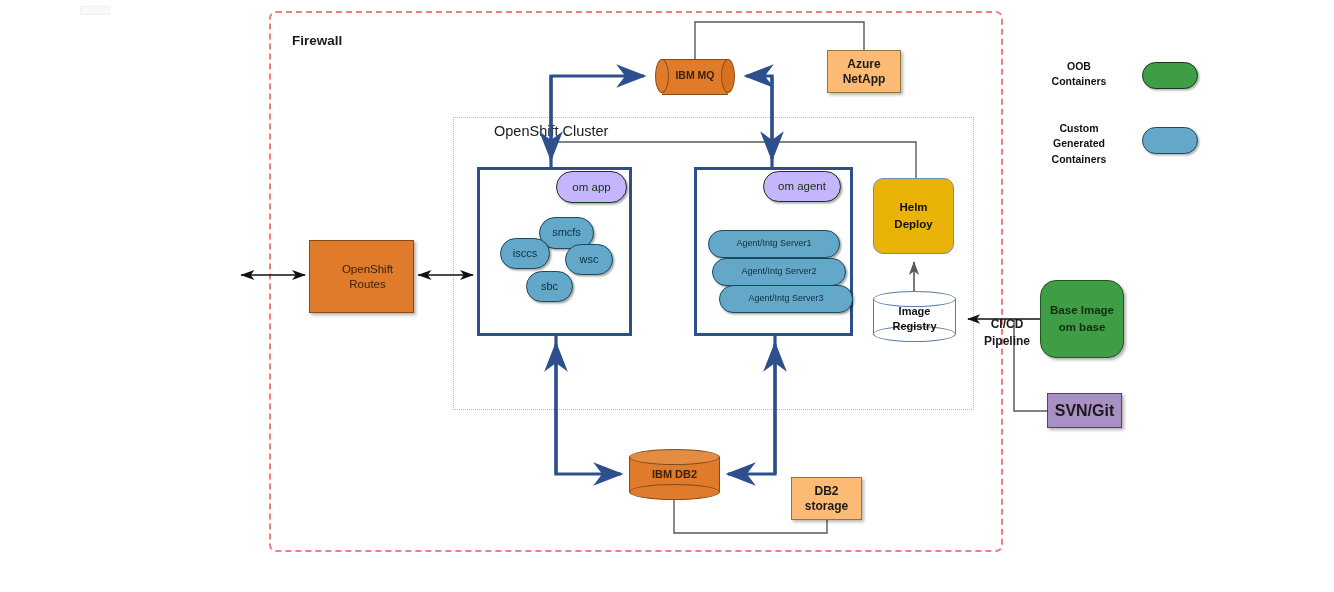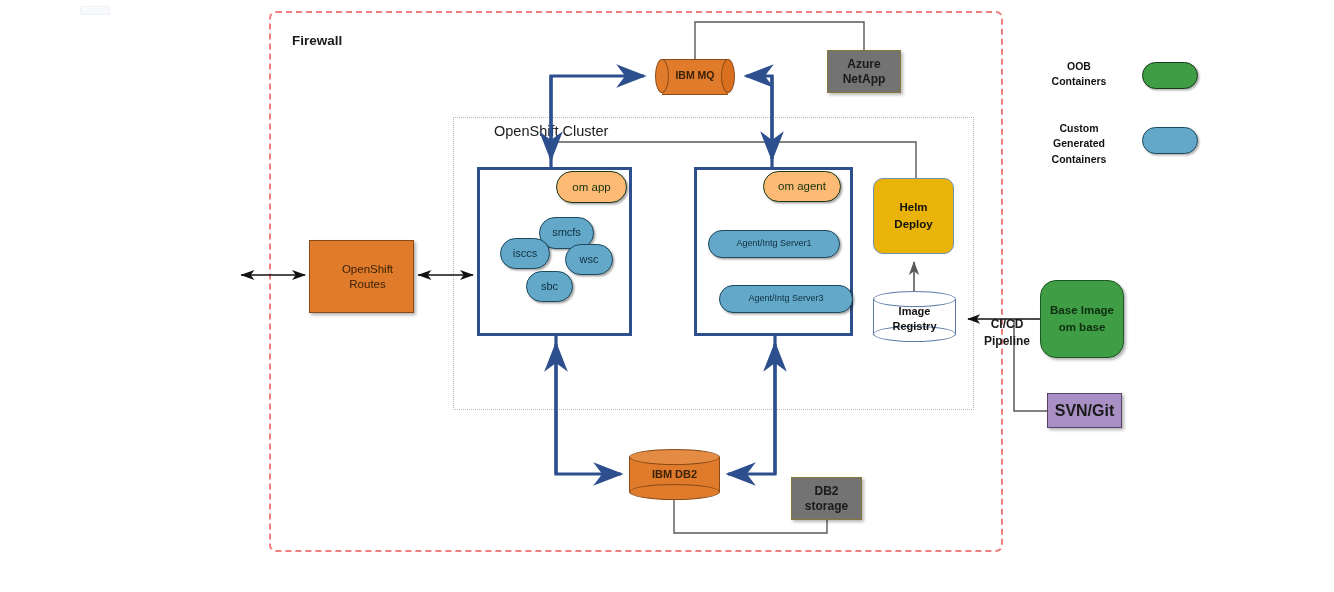--- a/index.html
+++ b/index.html
@@ -38,21 +38,21 @@
   
   .pod{border:3px solid #2d4f8e;background:#ffffff;}
   .pod-left{left:477px;top:167px;width:155px;height:169px;}
   .pod-right{left:694px;top:167px;width:159px;height:169px;}
 
   
   .pill{
     border-radius:999px;font-size:11px;color:#0e2f3d;
     box-shadow:1.5px 1.5px 2px rgba(0,0,0,.35);
   }
-  .pill.green{background:#fdba74;border:1.3px solid #17381a;color:#16300f;font-size:11.5px;}
+  .pill.green{background:#c4b5fd;border:1.3px solid #17381a;color:#16300f;font-size:11.5px;}
   .pill.blue{background:#63a8c9;border:1.3px solid #1d4a5e;}
 
   .om-app   {left:556px;top:171px;width:71px;height:32px;}
   .om-agent {left:763px;top:171px;width:78px;height:31px;}
 
   .p-smcfs{left:539px;top:217px;width:55px;height:32px;}
   .p-isccs{left:500px;top:238px;width:50px;height:31px;}
   .p-wsc  {left:565px;top:244px;width:48px;height:31px;}
   .p-sbc  {left:526px;top:271px;width:47px;height:31px;}
 
@@ -105,21 +105,21 @@
   .cyl-w .top{position:absolute;left:0;top:0;width:83px;height:16px;border-radius:50%;
     background:#ffffff;border:1.1px solid #5b7ca8;box-sizing:border-box;}
   .cyl-w .bot{position:absolute;left:0;bottom:0;width:83px;height:16px;border-radius:50%;
     background:#ffffff;border:1.1px solid #5b7ca8;box-sizing:border-box;}
   .cyl-w .lbl{position:absolute;left:0;top:4px;width:83px;height:47px;
     display:flex;flex-direction:column;align-items:center;justify-content:center;
     font-size:11px;color:#111;font-weight:bold;z-index:3;line-height:1.35;}
 
   
   .cream{
-    background:#737373;border:1.2px solid #8a7a3a;color:#1a1a1a;
+    background:#fdba74;border:1.2px solid #8a7a3a;color:#1a1a1a;
     font-size:12px;font-weight:bold;box-shadow:2px 2px 3px rgba(0,0,0,.28);
     flex-direction:column;
   }
   .netapp{left:827px;top:50px;width:74px;height:43px;}
   .db2storage{left:791px;top:477px;width:71px;height:43px;}
 
   
   .helm{
     left:873px;top:178px;width:81px;height:76px;border-radius:10px;
     background:#eab308;border:1.4px solid #6e8fb8;color:#111;
@@ -251,20 +251,21 @@
   <div class="node pod pod-left pods"></div>
   <div class="node pill green om-app pills">om app</div>
   <div class="node pill blue p-smcfs pills">smcfs</div>
   <div class="node pill blue p-isccs pills">isccs</div>
   <div class="node pill blue p-wsc pills">wsc</div>
   <div class="node pill blue p-sbc pills">sbc</div>
 
   <div class="node pod pod-right pods"></div>
   <div class="node pill green om-agent pills">om agent</div>
   <div class="node pill blue p-ag1 pills">Agent/Intg Server1</div>
+  <div class="node pill blue p-ag2 pills">Agent/Intg Server2</div>
   <div class="node pill blue p-ag3 pills">Agent/Intg Server3</div>
 
   <div class="node helm boxes">
     <span>Helm</span>
     <span>Deploy</span>
   </div>
 
   <div class="node cyl-w boxes">
     <div class="body"></div>
     <div class="top"></div>

